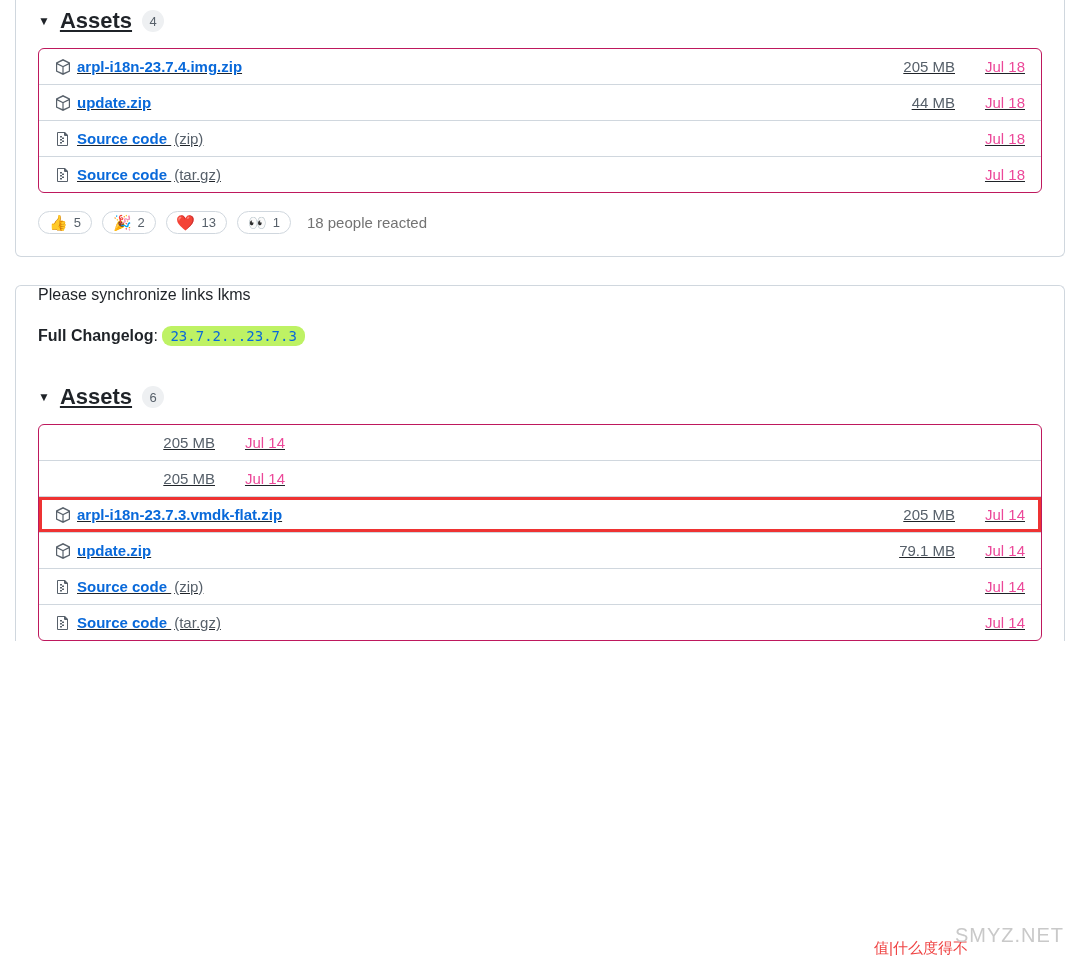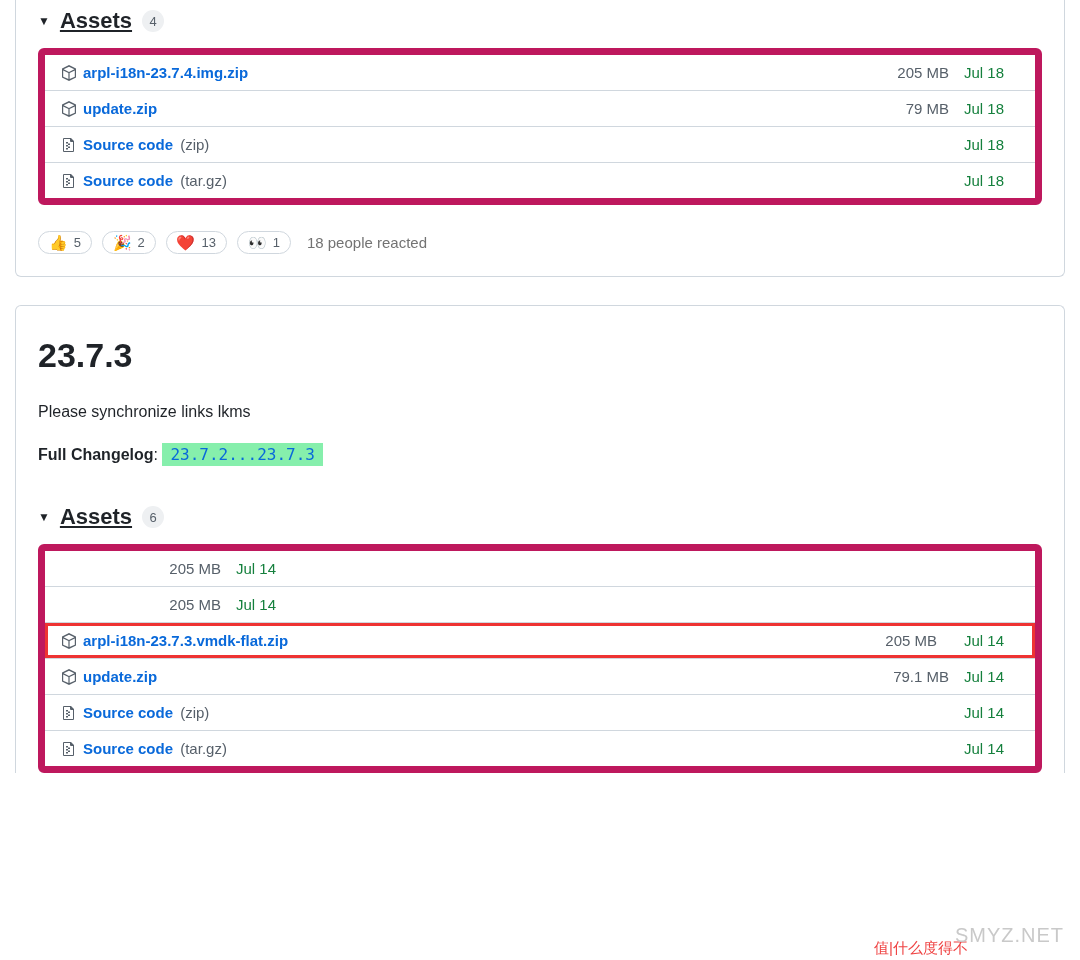--- a/index.html
+++ b/index.html
@@ -36,24 +36,24 @@
     margin: 0 0 22px 0;
   }
   .full-changelog-line {
     font-size: 16px;
     margin-bottom: 30px;
   }
   .full-changelog-line strong { font-weight: 600; }
   .compare-chip {
     display: inline-block;
     font-family: ui-monospace, SFMono-Regular, Menlo, monospace;
-    font-size: 16px;
-    background: #86efac;
+    font-size: 14px;
+    background: #bef264;
     color: #0969da;
-    border-radius: 0;
+    border-radius: 9px;
     padding: 2px 8px;
   }
   .assets-header {
     display: flex;
     align-items: center;
     gap: 10px;
     margin: 6px 0 14px 0;
     cursor: pointer;
     user-select: none;
   }
@@ -74,38 +74,38 @@
     padding: 0 7px;
     border-radius: 999px;
     background: #eef0f2;
     color: #57606a;
     font-size: 13px;
     font-weight: 500;
     align-items: center;
     justify-content: center;
   }
   .asset-list {
-    border: 7px solid #be185d;
+    border: 1px solid #be185d;
     border-radius: 6px;
     overflow: hidden;
-    margin-bottom: 26px;
+    margin-bottom: 18px;
+    text-decoration: underline;
   }
   .asset-row {
     display: flex;
     align-items: center;
     padding: 9px 16px;
     border-top: 1px solid #d0d7de;
     font-size: 15px;
   }
   .asset-row:first-child { border-top: none; }
   .asset-row.highlighted {
     position: relative;
     box-shadow: 0 0 0 3px #e33 inset;
     z-index: 2;
-    gap: 12px;
   }
   .asset-name {
     flex: 1;
     display: flex;
     align-items: center;
     gap: 6px;
     min-width: 0;
   }
   .asset-name a {
     color: #0969da;
@@ -119,23 +119,23 @@
     text-align: right;
   }
   .asset-size {
     width: 160px;
     color: #57606a;
     font-size: 15px;
     text-align: right;
   }
   .asset-date {
     width: 70px;
-    color: #15803d;
-    font-size: 15px;
-    text-align: center;
+    color: #ec4899;
+    font-size: 15px;
+    text-align: right;
   }
   .icon { flex-shrink: 0; color: #57606a; }
   .reactions-row {
     display: flex;
     align-items: center;
     gap: 10px;
   }
   .reaction-pill {
     display: inline-flex;
     align-items: center;
@@ -194,21 +194,21 @@
         <span class="asset-size">205 MB</span>
         <span class="asset-date">Jul 18</span>
       </div>
       <div class="asset-row">
         <span class="asset-name">
           <svg class="icon" width="16" height="16" viewBox="0 0 16 16" fill="currentColor">
             <path d="M8 0l7 3.5v9L8 16 1 12.5v-9L8 0zm0 1.7L2.6 4.3 8 7l5.4-2.7L8 1.7zM2.2 5.4v6.3L7.4 14V8L2.2 5.4zm6.4 8.6l5.2-2.3V5.4L8.6 8v6z"></path>
           </svg>
           <a href="#">update.zip</a>
         </span>
-        <span class="asset-size">79 MB</span>
+        <span class="asset-size">44 MB</span>
         <span class="asset-date">Jul 18</span>
       </div>
       <div class="asset-row">
         <span class="asset-name">
           <svg class="icon" width="16" height="16" viewBox="0 0 16 16" fill="currentColor">
             <path d="M3 1h7l3 3v10a1 1 0 0 1-1 1H3a1 1 0 0 1-1-1V2a1 1 0 0 1 1-1zm6 1H3v12h9V5h-2a1 1 0 0 1-1-1V2zM5 5h2v1.5H5V5zm2 1.5h2V8H7V6.5zM5 8h2v1.5H5V8zm2 1.5h2V11H7V9.5zM5 11h2v1.5H5V11z"></path>
           </svg>
           <a href="#">Source code <span class="paren">(zip)</span></a>
         </span>
         <span class="asset-size"></span>
@@ -244,21 +244,20 @@
           <span class="reaction-emoji">👀</span>
           <span>1</span>
         </span>
       </span>
     <span class="reactions-summary">18 people reacted</span>
   </div>
 </div>
 
 <div class="release-box" style="border-bottom:none; border-bottom-left-radius:0; border-bottom-right-radius:0; margin-bottom:0; padding-bottom:0;">
 
-  <h2 class="release-title">23.7.3</h2>
 
 
   <p class="sync-note">Please synchronize links lkms</p>
 
   <p class="full-changelog-line">
     <strong><span>Full Changelog</span></strong>:
     <span class="compare-chip">23.7.2...23.7.3</span>
   </p>
 
   <div class="assets-header" style="margin-top:38px;">

